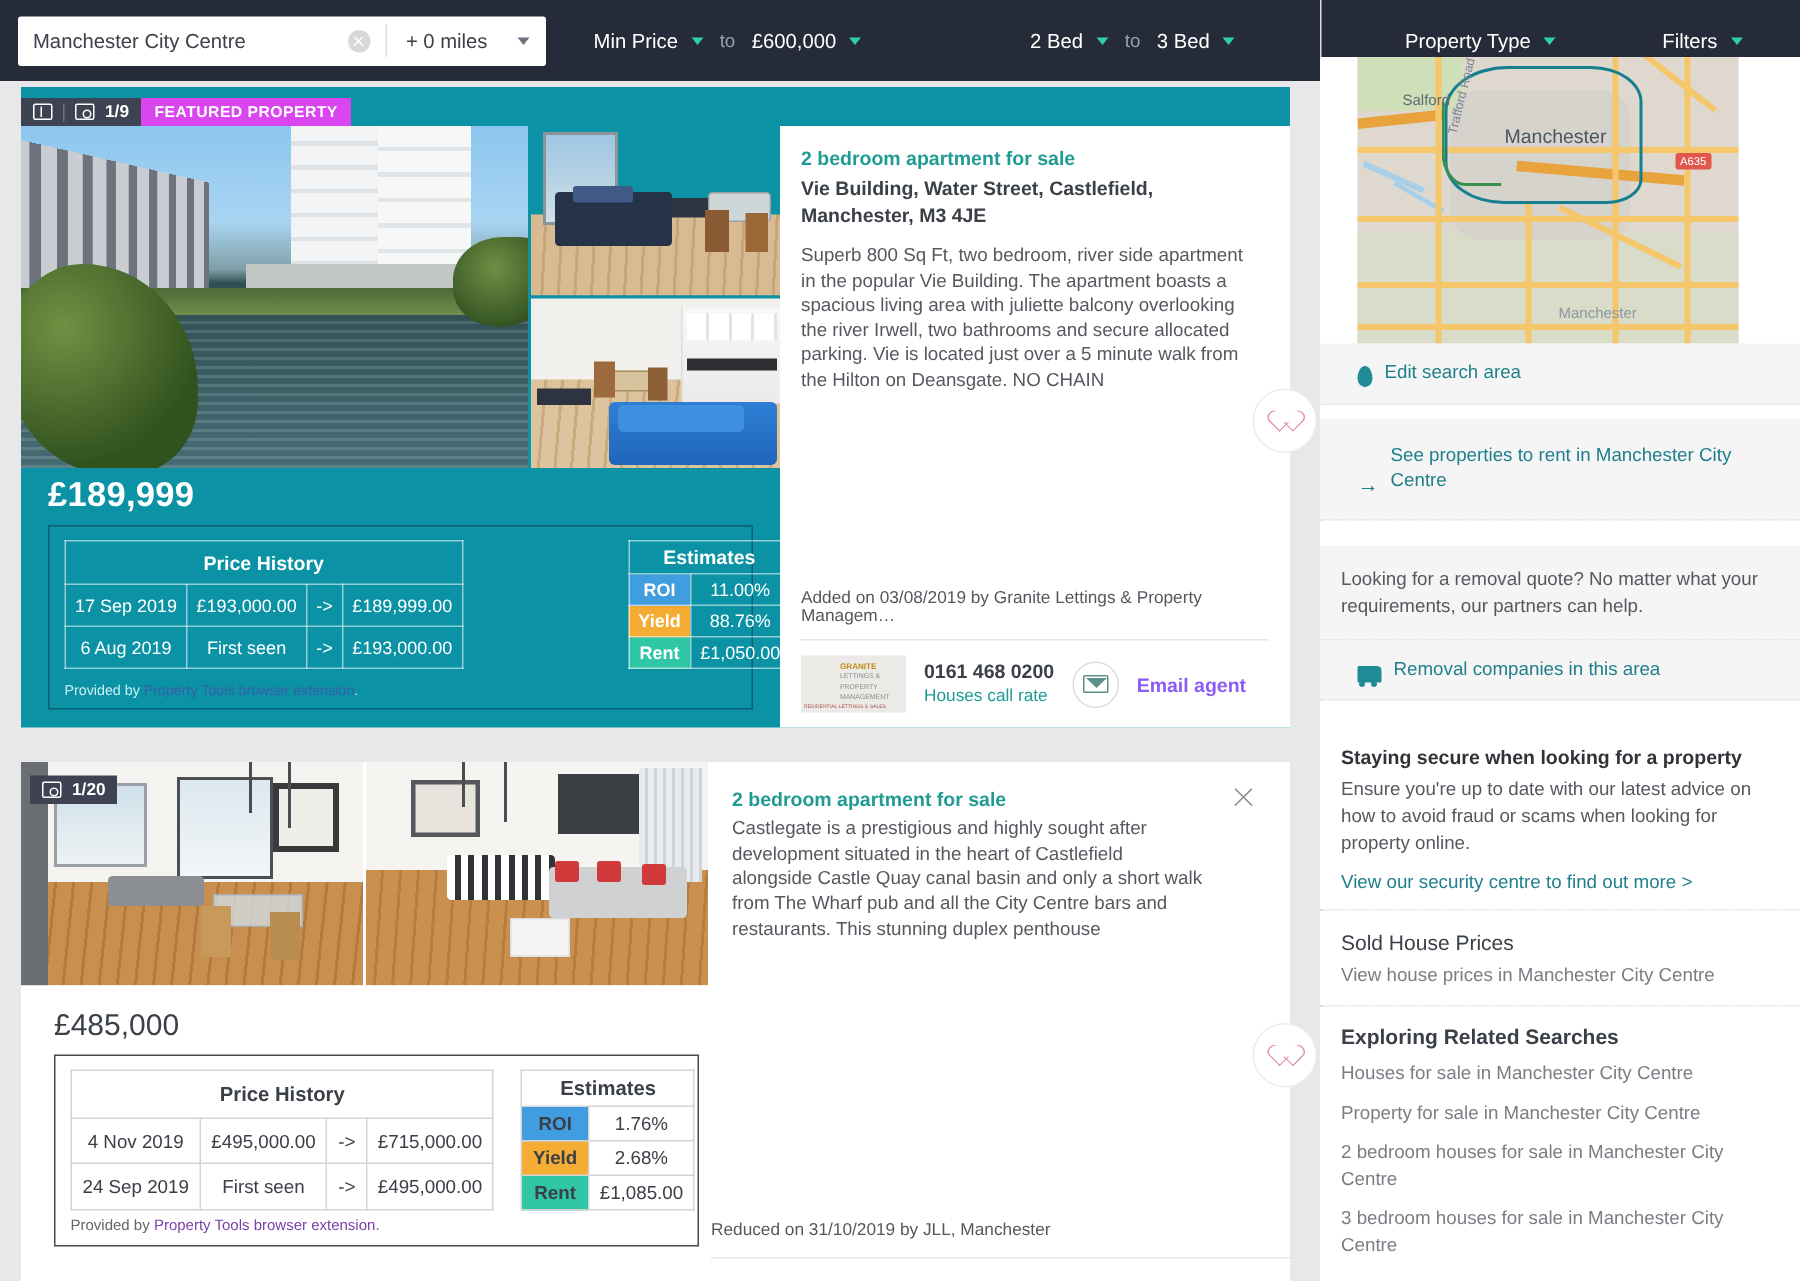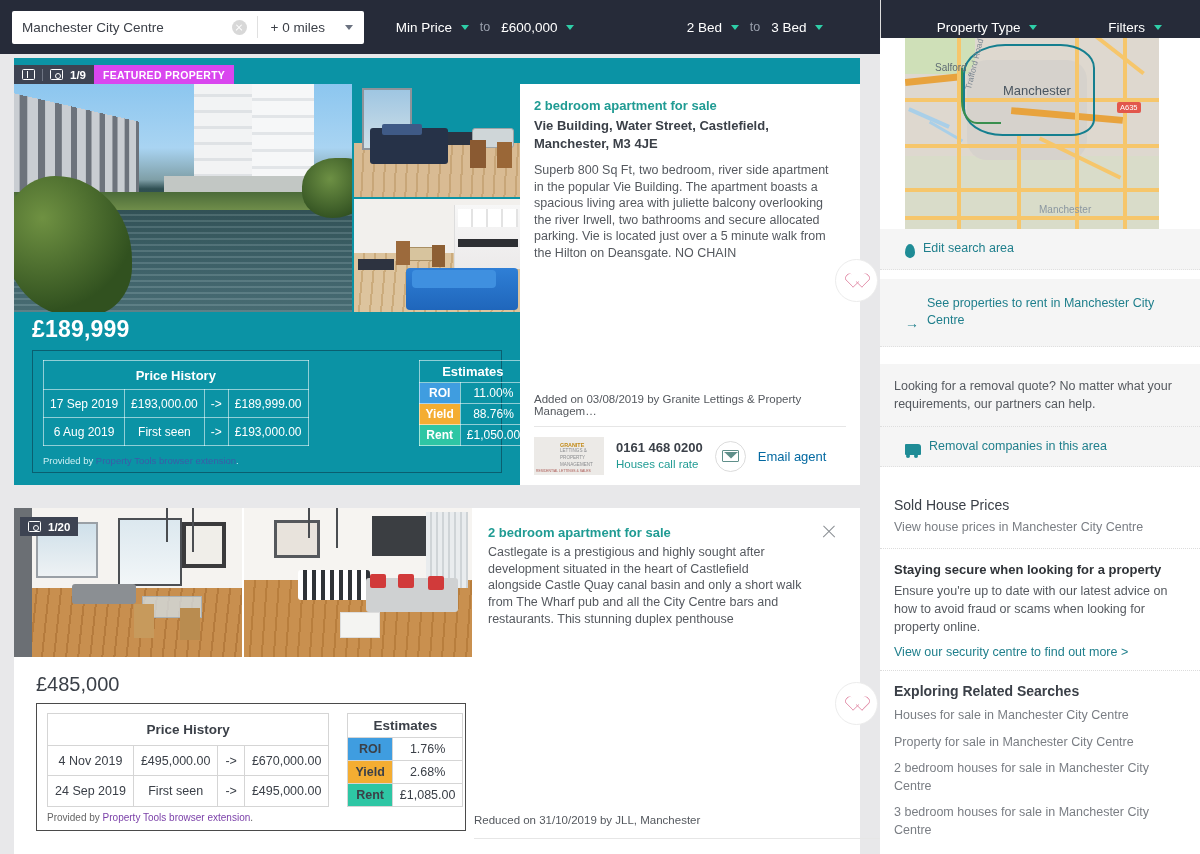--- a/index.html
+++ b/index.html
@@ -226,21 +226,21 @@
   .env {
     width: 17px; height: 12px; border: 1.4px solid #5f8f8a; border-radius: 1px; position: relative;
   }
   .env:after {
     content: ""; position: absolute; left: 1px; top: 0.6px; width: 12.5px; height: 7px;
     border-left: 1.4px solid #5f8f8a; border-right: 1.4px solid #5f8f8a;
     transform: rotate(0deg) skewX(0);
     clip-path: polygon(0 0, 100% 0, 50% 100%);
     background: #5f8f8a;
   }
-  .email-label { font-size: 13px; font-weight: normal; color: #0369a1; cursor: pointer; }
+  .email-label { font-size: 13px; font-weight: bold; color: #8b5cf6; cursor: pointer; }
   .heart-btn {
     position: absolute; right: -18px; top: 175px; width: 43px; height: 43px;
     border-radius: 50%; background: #fff; border: 1px solid #ececec;
     display: flex; align-items: center; justify-content: center; z-index: 5;
   }
   .heart {
     position: relative; width: 15px; height: 13px;
   }
   .heart:before, .heart:after {
     content: ""; position: absolute; top: 0; width: 8px; height: 12px;
@@ -613,21 +613,21 @@
       <div class="pt-inner" style="padding:9px 10px 0 10px;">
         <table class="ptl" style="width:268px;">
           <tbody>
               <tr>
                 <th colspan="4">Price History</th>
               </tr>
           <tr>
             <td>4 Nov 2019</td>
             <td>£495,000.00</td>
             <td>-&gt;</td>
-            <td>£670,000.00</td>
+            <td>£715,000.00</td>
           </tr>
           <tr>
             <td>24 Sep 2019</td>
             <td>First seen</td>
             <td>-&gt;</td>
             <td>£495,000.00</td>
           </tr>
         </tbody>
           </table>
         <table class="ptl" style="margin-left:18px;">
@@ -726,29 +726,29 @@
     <div style="height:17px;background:#fff;"></div>
 
     <div class="plain-block">Looking for a removal quote? No matter what your requirements, our partners can help.</div>
     <div class="side-row side-block">
       <span class="truck"></span>
       <span>Removal companies in this area</span>
     </div>
 
     <div style="height:17px;background:#fff;"></div>
 
-    <div class="sec sec-t">
-      <h4>Sold House Prices</h4>
-      <p>View house prices in Manchester City Centre</p>
-    </div>
-
     <div class="sec">
       <h4>Staying secure when looking for a property</h4>
       <p>Ensure you're up to date with our latest advice on how to avoid fraud or scams when looking for property online.</p>
       <a>View our security centre to find out more &gt;</a>
+    </div>
+
+    <div class="sec sec-t">
+      <h4>Sold House Prices</h4>
+      <p>View house prices in Manchester City Centre</p>
     </div>
 
     <div class="rel-list">
       <h4>Exploring Related Searches</h4>
       <a>Houses for sale in Manchester City Centre</a>
       <a>Property for sale in Manchester City Centre</a>
       <a>2 bedroom houses for sale in Manchester City Centre</a>
       <a>3 bedroom houses for sale in Manchester City Centre</a>
     </div>
   </div>

